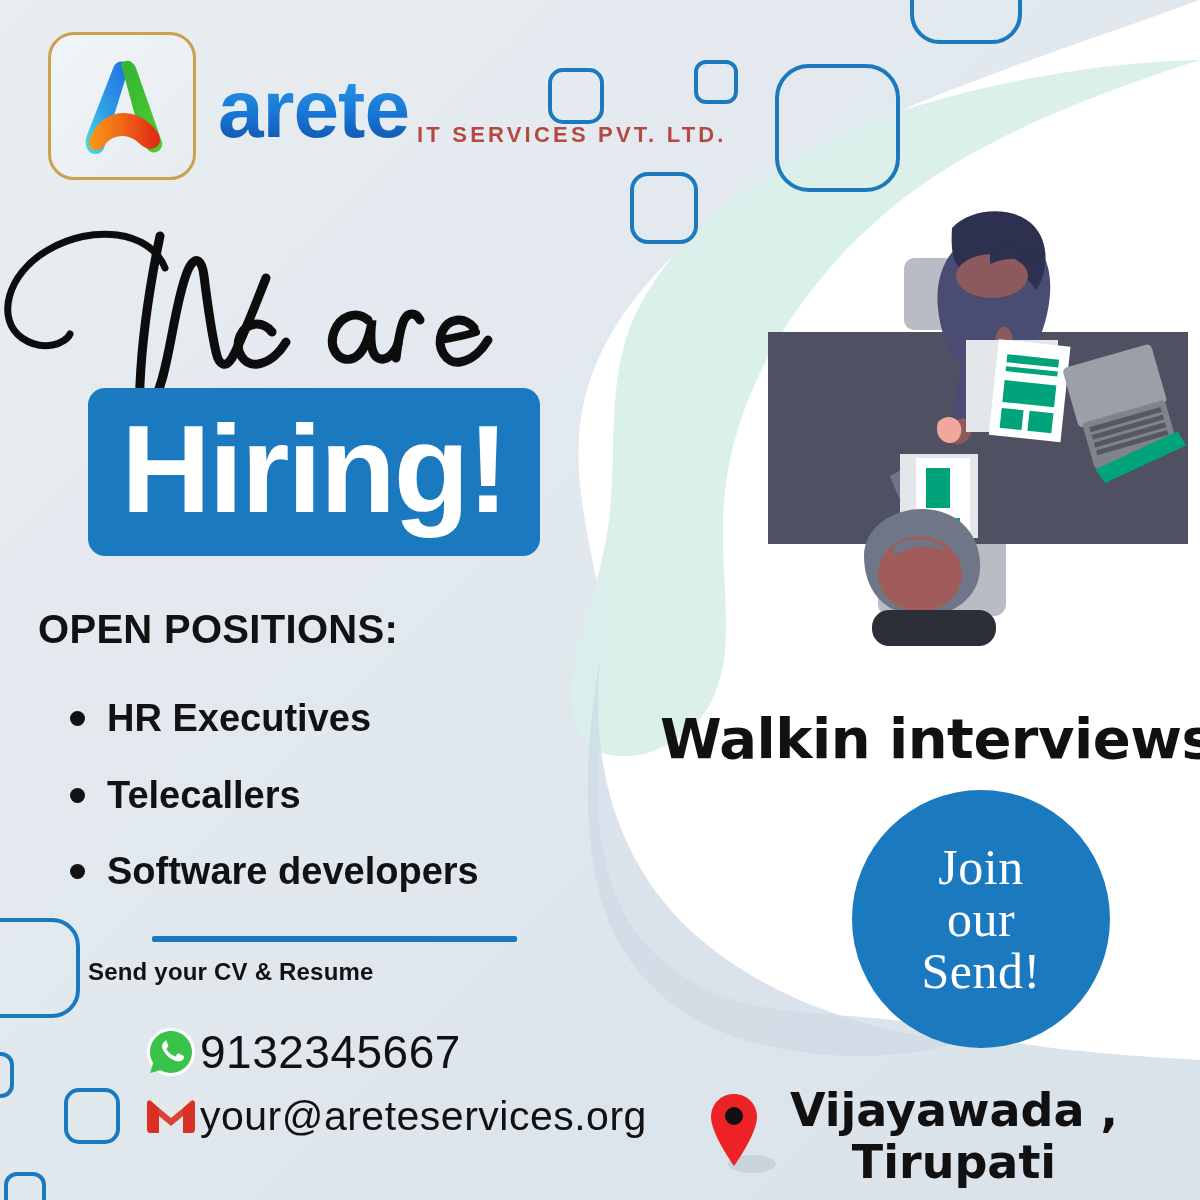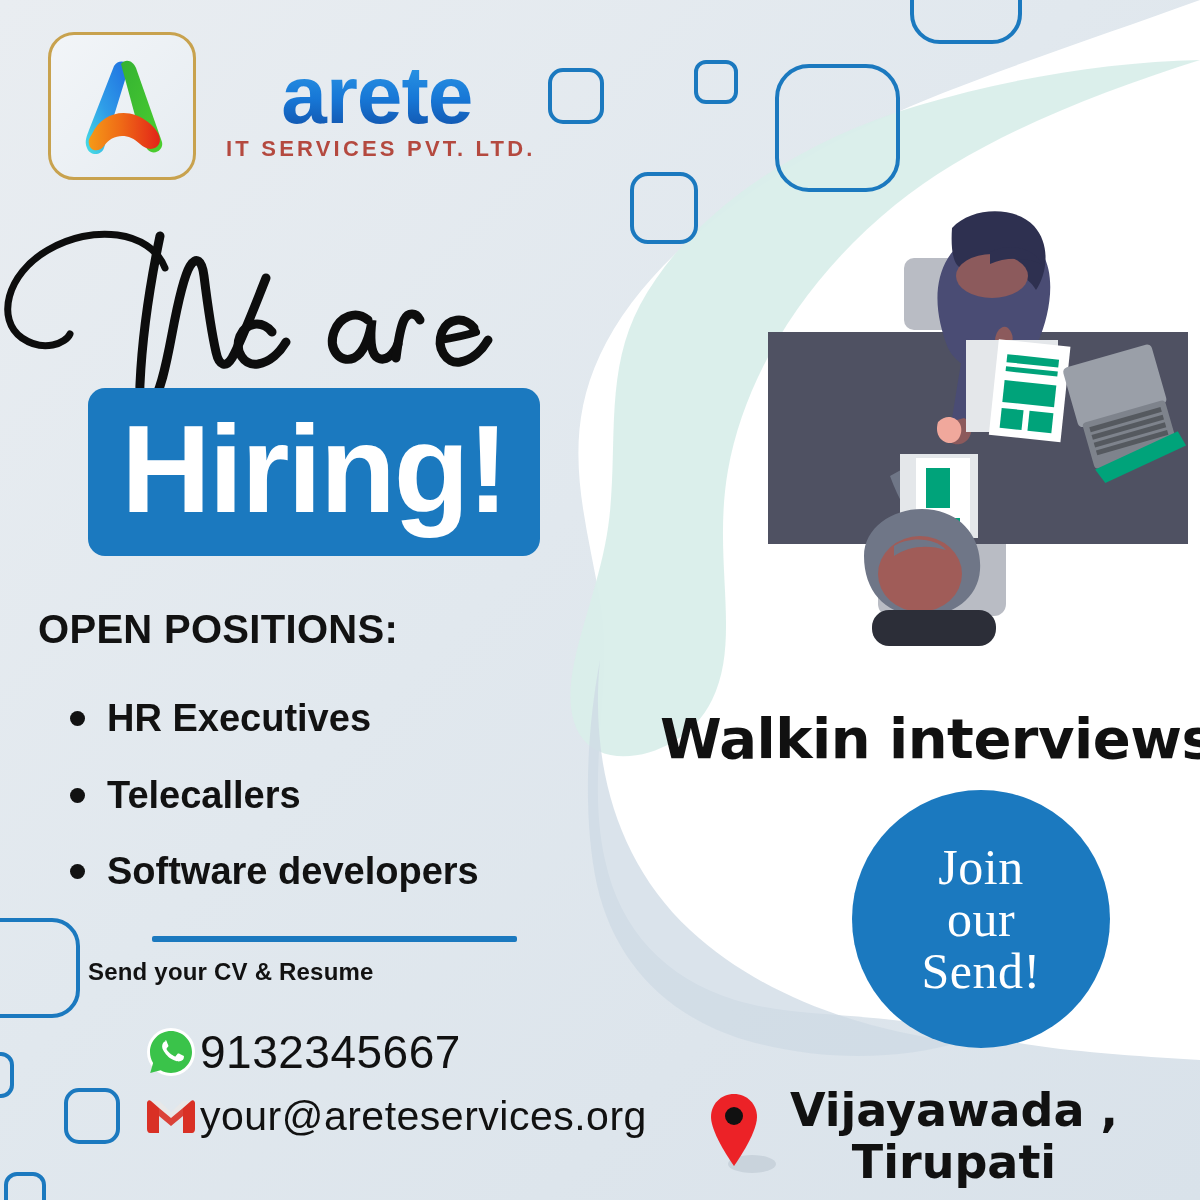--- a/index.html
+++ b/index.html
@@ -22,21 +22,21 @@
     background:transparent;
   }
 
   
   #logo{position:absolute;left:48px;top:32px;display:flex;align-items:center;gap:22px;}
   #logo-badge{
     width:148px;height:148px;border:3px solid #c8a24e;border-radius:26px;
     background:linear-gradient(135deg,#f2f5f8,#e6ecf1);
     display:flex;align-items:center;justify-content:center;box-sizing:border-box;
   }
-  #logo-text{display:flex;flex-direction:column;align-items:center;margin-top:6px;}
+  #logo-text{display:flex;align-items:flex-end;margin-top:6px;}
   #logo-word{
     font-size:82px;font-weight:bold;letter-spacing:-1px;line-height:.95;
     background:linear-gradient(180deg,#2f9ce8 0%,#1777d6 55%,#1150a8 100%);
     -webkit-background-clip:text;background-clip:text;color:transparent;
     position:relative;
   }
   #logo-tag{
     font-size:22px;font-weight:bold;letter-spacing:3.2px;color:#b4493f;
     margin-top:2px;margin-left:8px;
   }

